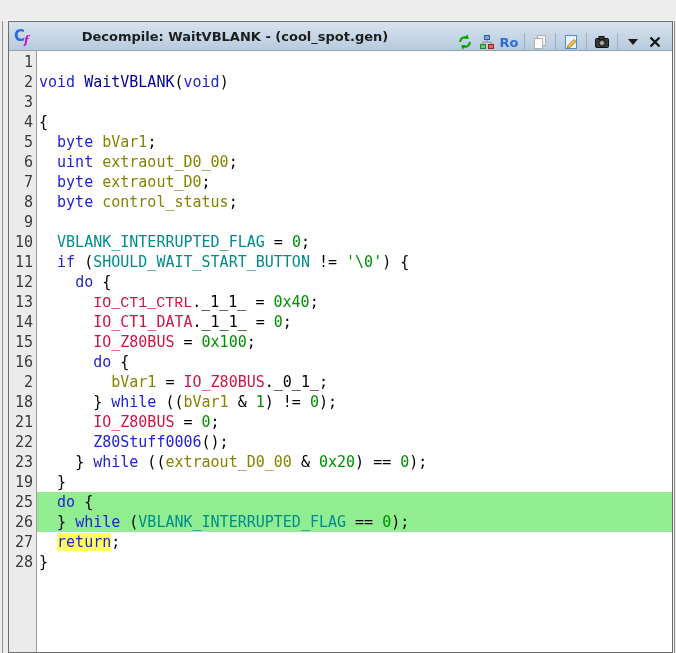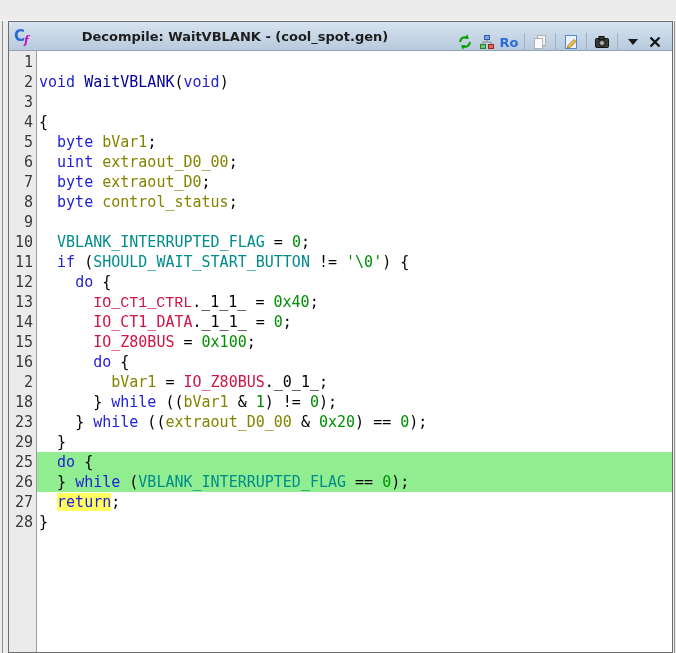--- a/index.html
+++ b/index.html
@@ -144,21 +144,23 @@
         <div class="line"><span class="ln">9</span><span class="lc"></span></div>
         <div class="line"><span class="ln">10</span><span class="lc"><span style="color: rgb(0, 0, 0);">  </span><span style="color: rgb(0, 140, 140);">VBLANK_INTERRUPTED_FLAG</span><span style="color: rgb(0, 0, 0);"> = </span><span style="color: rgb(0, 143, 0);">0</span><span style="color: rgb(0, 0, 0);">;</span></span></div>
         <div class="line"><span class="ln">11</span><span class="lc"><span style="color: rgb(0, 0, 0);">  </span><span style="color: rgb(33, 33, 215);">if</span><span style="color: rgb(0, 0, 0);"> (</span><span style="color: rgb(0, 140, 140);">SHOULD_WAIT_START_BUTTON</span><span style="color: rgb(0, 0, 0);"> != </span><span style="color: rgb(0, 143, 0);">'\0'</span><span style="color: rgb(0, 0, 0);">) {</span></span></div>
         <div class="line"><span class="ln">12</span><span class="lc"><span style="color: rgb(0, 0, 0);">    </span><span style="color: rgb(33, 33, 215);">do</span><span style="color: rgb(0, 0, 0);"> {</span></span></div>
         <div class="line"><span class="ln">13</span><span class="lc"><span style="color: rgb(0, 0, 0);">      </span><span style="color: rgb(208, 20, 68); font-family: Liberation Mono, monospace;">IO_CT1_CTRL</span><span style="color: rgb(0, 0, 0);">._1_1_ = </span><span style="color: rgb(0, 143, 0);">0x40</span><span style="color: rgb(0, 0, 0);">;</span></span></div>
         <div class="line"><span class="ln">14</span><span class="lc"><span style="color: rgb(0, 0, 0);">      </span><span style="color: rgb(208, 20, 68);">IO_CT1_DATA</span><span style="color: rgb(0, 0, 0);">._1_1_ = </span><span style="color: rgb(0, 143, 0);">0</span><span style="color: rgb(0, 0, 0);">;</span></span></div>
         <div class="line"><span class="ln">15</span><span class="lc"><span style="color: rgb(0, 0, 0);">      </span><span style="color: rgb(208, 20, 68);">IO_Z80BUS</span><span style="color: rgb(0, 0, 0);"> = </span><span style="color: rgb(0, 143, 0);">0x100</span><span style="color: rgb(0, 0, 0);">;</span></span></div>
         <div class="line"><span class="ln">16</span><span class="lc"><span style="color: rgb(0, 0, 0);">      </span><span style="color: rgb(33, 33, 215);">do</span><span style="color: rgb(0, 0, 0);"> {</span></span></div>
         <div class="line"><span class="ln">2</span><span class="lc"><span style="color: rgb(0, 0, 0);">        </span><span style="color: rgb(132, 132, 0);">bVar1</span><span style="color: rgb(0, 0, 0);"> = </span><span style="color: rgb(208, 20, 68);">IO_Z80BUS</span><span style="color: rgb(0, 0, 0);">._0_1_</span><span style="color: rgb(0, 0, 0);">;</span></span></div>
         <div class="line"><span class="ln">18</span><span class="lc"><span style="color: rgb(0, 0, 0);">      </span><span style="color: rgb(0, 0, 0);">} </span><span style="color: rgb(33, 33, 215);">while</span><span style="color: rgb(0, 0, 0);"> ((</span><span style="color: rgb(132, 132, 0);">bVar1</span><span style="color: rgb(0, 0, 0);"> &amp; </span><span style="color: rgb(0, 143, 0);">1</span><span style="color: rgb(0, 0, 0);">) != </span><span style="color: rgb(0, 143, 0);">0</span><span style="color: rgb(0, 0, 0);">);</span></span></div>
+        <div class="line"><span class="ln">21</span><span class="lc"><span style="color: rgb(0, 0, 0);">      </span><span style="color: rgb(208, 20, 68);">IO_Z80BUS</span><span style="color: rgb(0, 0, 0);"> = </span><span style="color: rgb(0, 143, 0);">0</span><span style="color: rgb(0, 0, 0);">;</span></span></div>
+        <div class="line"><span class="ln">22</span><span class="lc"><span style="color: rgb(0, 0, 0);">      </span><span style="color: rgb(33, 33, 215);">Z80Stuff0006</span><span style="color: rgb(0, 0, 0);">();</span></span></div>
         <div class="line"><span class="ln">23</span><span class="lc"><span style="color: rgb(0, 0, 0);">    </span><span style="color: rgb(0, 0, 0);">} </span><span style="color: rgb(33, 33, 215);">while</span><span style="color: rgb(0, 0, 0);"> ((</span><span style="color: rgb(132, 132, 0);">extraout_D0_00</span><span style="color: rgb(0, 0, 0);"> &amp; </span><span style="color: rgb(0, 143, 0);">0x20</span><span style="color: rgb(0, 0, 0);">) == </span><span style="color: rgb(0, 143, 0);">0</span><span style="color: rgb(0, 0, 0);">);</span></span></div>
-        <div class="line"><span class="ln">29</span><span class="lc"><span style="color: rgb(0, 0, 0);">  }</span></span></div>
+        <div class="line"><span class="ln">19</span><span class="lc"><span style="color: rgb(0, 0, 0);">  }</span></span></div>
         <div class="line hl-line"><span class="ln">25</span><span class="lc"><span style="color: rgb(0, 0, 0);">  </span><span style="color: rgb(33, 33, 215);">do</span><span style="color: rgb(0, 0, 0);"> {</span></span></div>
         <div class="line hl-line"><span class="ln">26</span><span class="lc"><span style="color: rgb(0, 0, 0);">  } </span><span style="color: rgb(33, 33, 215);">while</span><span style="color: rgb(0, 0, 0);"> (</span><span style="color: rgb(0, 140, 140);">VBLANK_INTERRUPTED_FLAG</span><span style="color: rgb(0, 0, 0);"> == </span><span style="color: rgb(0, 143, 0);">0</span><span style="color: rgb(0, 0, 0);">);</span></span></div>
         <div class="line"><span class="ln">27</span><span class="lc"><span style="color: rgb(0, 0, 0);">  </span><span class="hl-token" style="color: rgb(33, 33, 215);">return</span><span style="color: rgb(0, 0, 0);">;</span></span></div>
         <div class="line"><span class="ln">28</span><span class="lc"><span style="color: rgb(0, 0, 0);">}</span></span></div>
       </div>
   </div>
 </div>
 
 </body></html>

